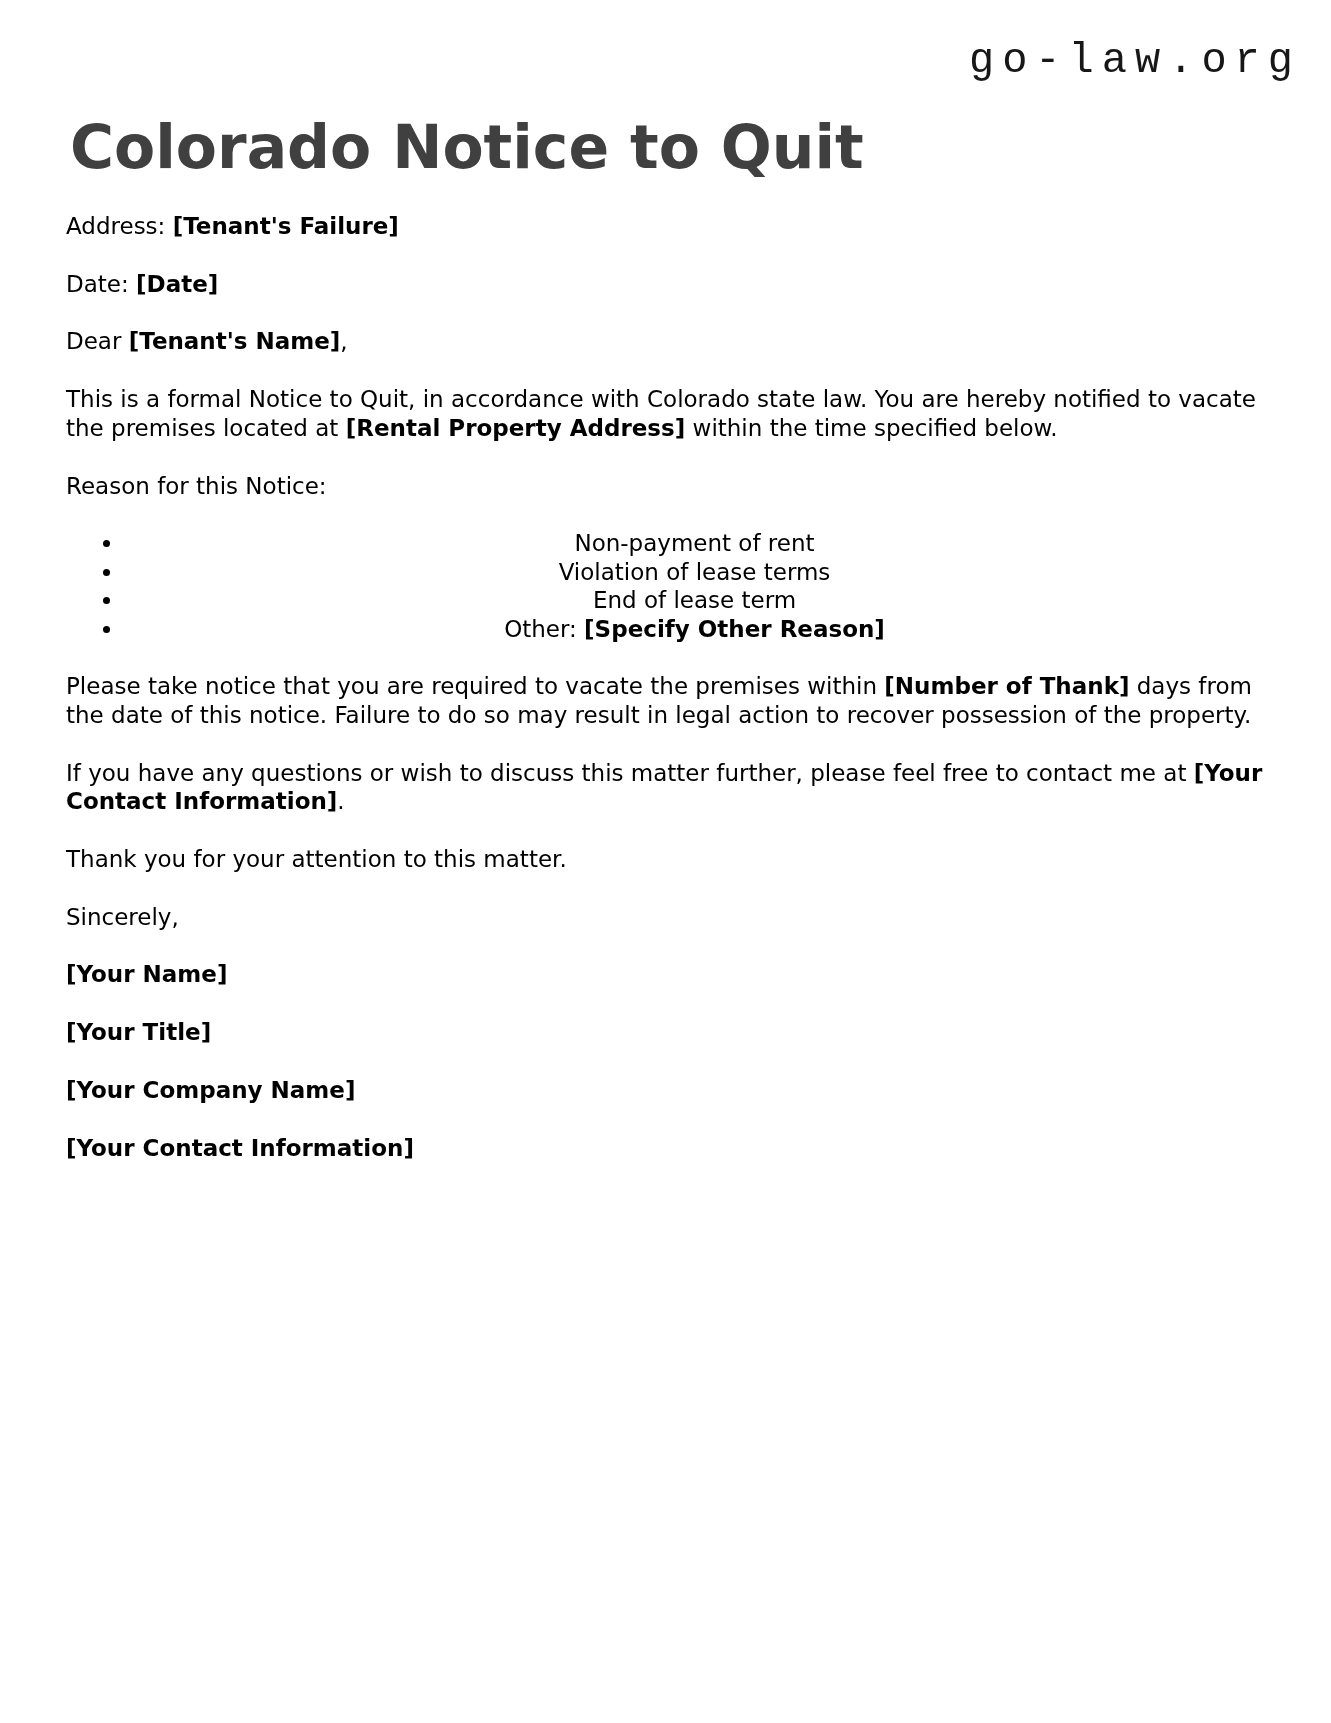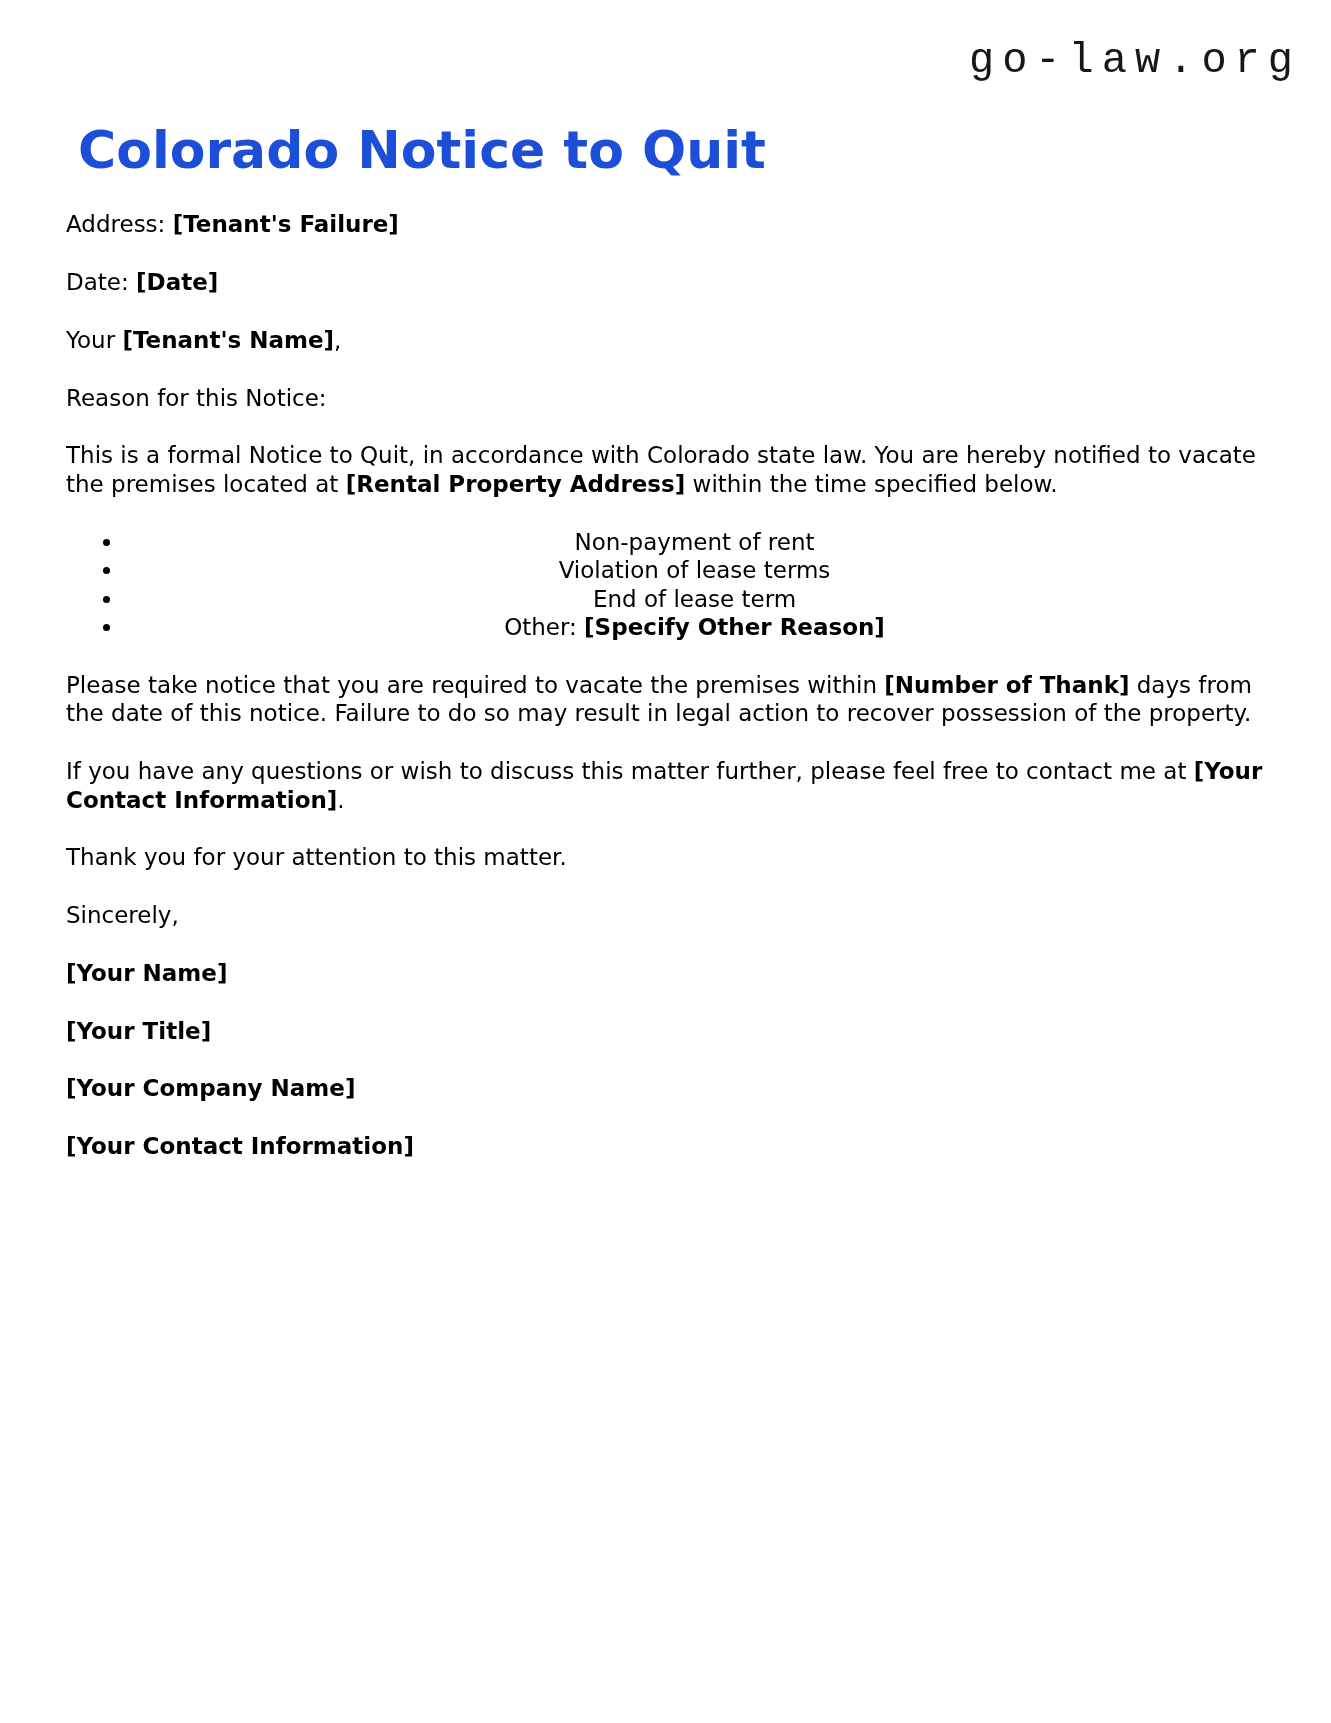--- a/index.html
+++ b/index.html
@@ -25,25 +25,25 @@
     top: 40px;
     right: 30px;
     font-family: "Liberation Mono", "DejaVu Sans Mono", monospace;
     font-size: 42px;
     letter-spacing: 8px;
     line-height: 1;
     color: #171717;
     white-space: nowrap;
   }
   h1.title {
-    margin: 12px;
-    font-size: 52px;
+    margin: 4px;
+    font-size: 60px;
     line-height: 1.2;
     font-weight: bold;
-    color: #1d4ed8;
+    color: #404040;
   }
   p {
     margin: 29px 0;
   }
   ul.reasons {
     margin: 29px 0;
     padding-left: 58px;
   }
   ul.reasons li {
     line-height: 28.5px;
@@ -60,25 +60,25 @@
 
   <div class="logo">go-law.org</div>
 
   <h1 class="title">Colorado Notice to Quit</h1>
 
 
   <p><span>Address: </span><strong>[Tenant's Failure]</strong></p>
 
   <p><span>Date: </span><strong>[Date]</strong></p>
 
-  <p><span>Your </span><strong>[Tenant's Name]</strong><span>,</span></p>
+  <p><span>Dear </span><strong>[Tenant's Name]</strong><span>,</span></p>
+
+  <p><span>This is a formal Notice to Quit, in accordance with Colorado state law. You are hereby notified to vacate the premises located at </span><strong>[Rental Property Address]</strong><span> within the time specified below.</span></p>
 
   <p>Reason for this Notice:</p>
-
-  <p><span>This is a formal Notice to Quit, in accordance with Colorado state law. You are hereby notified to vacate the premises located at </span><strong>[Rental Property Address]</strong><span> within the time specified below.</span></p>
 
   <ul class="reasons">
     <li>Non-payment of rent</li>
     <li>Violation of lease terms</li>
     <li>End of lease term</li>
     <li><span>Other: </span><strong>[Specify Other Reason]</strong></li>
   </ul>
 
   <p><span>Please take notice that you are required to vacate the premises within </span><strong>[Number of Thank]</strong><span> days from the date of this notice. Failure to do so may result in legal action to recover possession of the property.</span></p>
 

